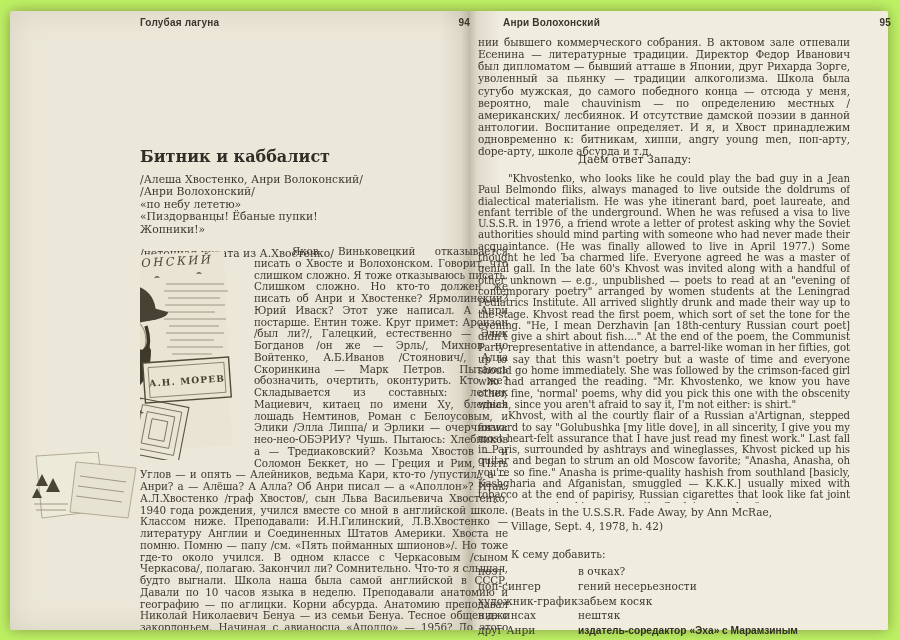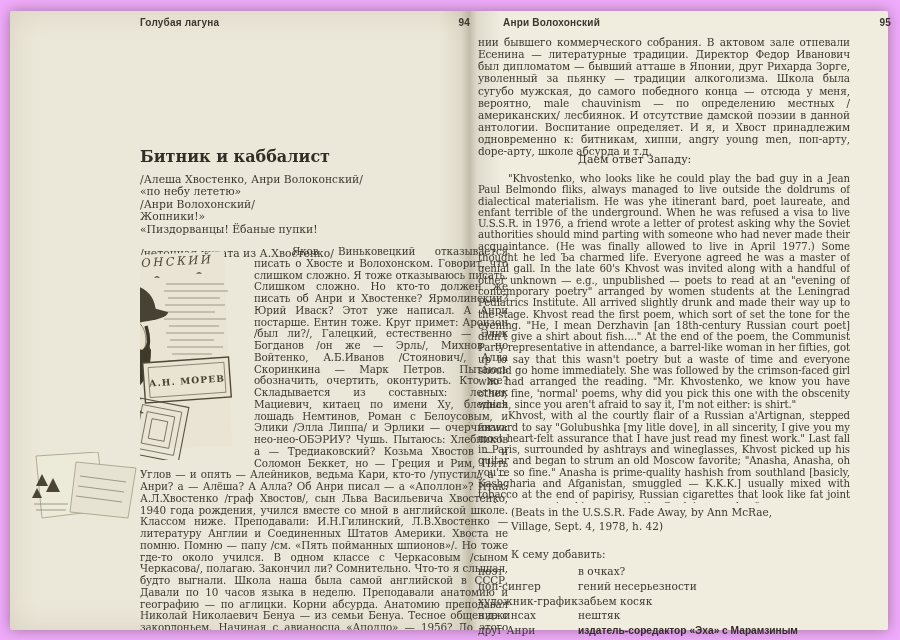--- a/index.html
+++ b/index.html
@@ -1,16 +1,16 @@
 <!DOCTYPE html>
 <html><head>
 <meta charset="utf-8">
 <style>
   html,body{margin:0;padding:0;}
-  #screen{position:relative;width:900px;height:640px;background:#f0abfc;overflow:hidden;
+  #screen{position:relative;width:900px;height:640px;background:#bef264;overflow:hidden;
           font-family:"DejaVu Serif","Liberation Serif",serif;color:#3d3830;}
   .paper{position:absolute;left:10px;top:11px;width:878px;height:619px;background:#ece8d9;
          box-shadow:0 0 14px rgba(60,50,30,.45), inset 0 0 30px rgba(120,105,75,.18);border-radius:2px;}
   .right-tint{position:absolute;left:470px;top:11px;width:418px;height:619px;background:#f0ecde;
               border-radius:0 2px 2px 0;}
   .gutter{position:absolute;left:440px;top:11px;width:60px;height:619px;
           background:linear-gradient(90deg,rgba(0,0,0,0) 0%,rgba(95,85,60,.10) 35%,rgba(95,85,60,.30) 50%,rgba(95,85,60,.12) 62%,rgba(0,0,0,0) 100%);}
   .runhead{position:absolute;display:flex;justify-content:space-between;
            font-family:"Liberation Sans",sans-serif;font-weight:bold;font-size:10px;color:#3a362e;letter-spacing:.2px;}
   .lp-head{left:140px;top:17px;width:330px;}
@@ -49,24 +49,24 @@
 
   <div class="runhead lp-head">
     <span>Голубая лагуна</span>
     <span>94</span>
   </div>
 
   <div class="lp-title">Битник и каббалист</div>
 
   <div class="lp-epigraph">
     <div>/Алеша Хвостенко, Анри Волоконский/</div>
+    <div>/Анри Волохонский/</div>
     <div>«по небу лететю»</div>
-    <div>/Анри Волохонский/</div>
+    <div>«Пиздорванцы! Ёбаные пупки!</div>
     <div>Жопники!»</div>
-    <div>«Пиздорванцы! Ёбаные пупки!</div>
     <div class="gap">/неточная цитата из А.Хвостенко/</div>
   </div>
 
   <div class="lp-body">
 
     <svg class="illustration-float" viewBox="0 0 222 212">
       <polygon points="6,12 198,3 206,198 2,206" fill="#e9e4d4"></polygon>
 
       <text x="14" y="28" font-size="13" font-style="italic" fill="#4a4536" transform="rotate(-4 14 28)">Анри</text>
       <text x="58" y="22" font-size="11.5" font-style="italic" letter-spacing="2.5" fill="#4a4536" transform="rotate(-3 58 22)">ВОЛОХОНСКИЙ</text>

